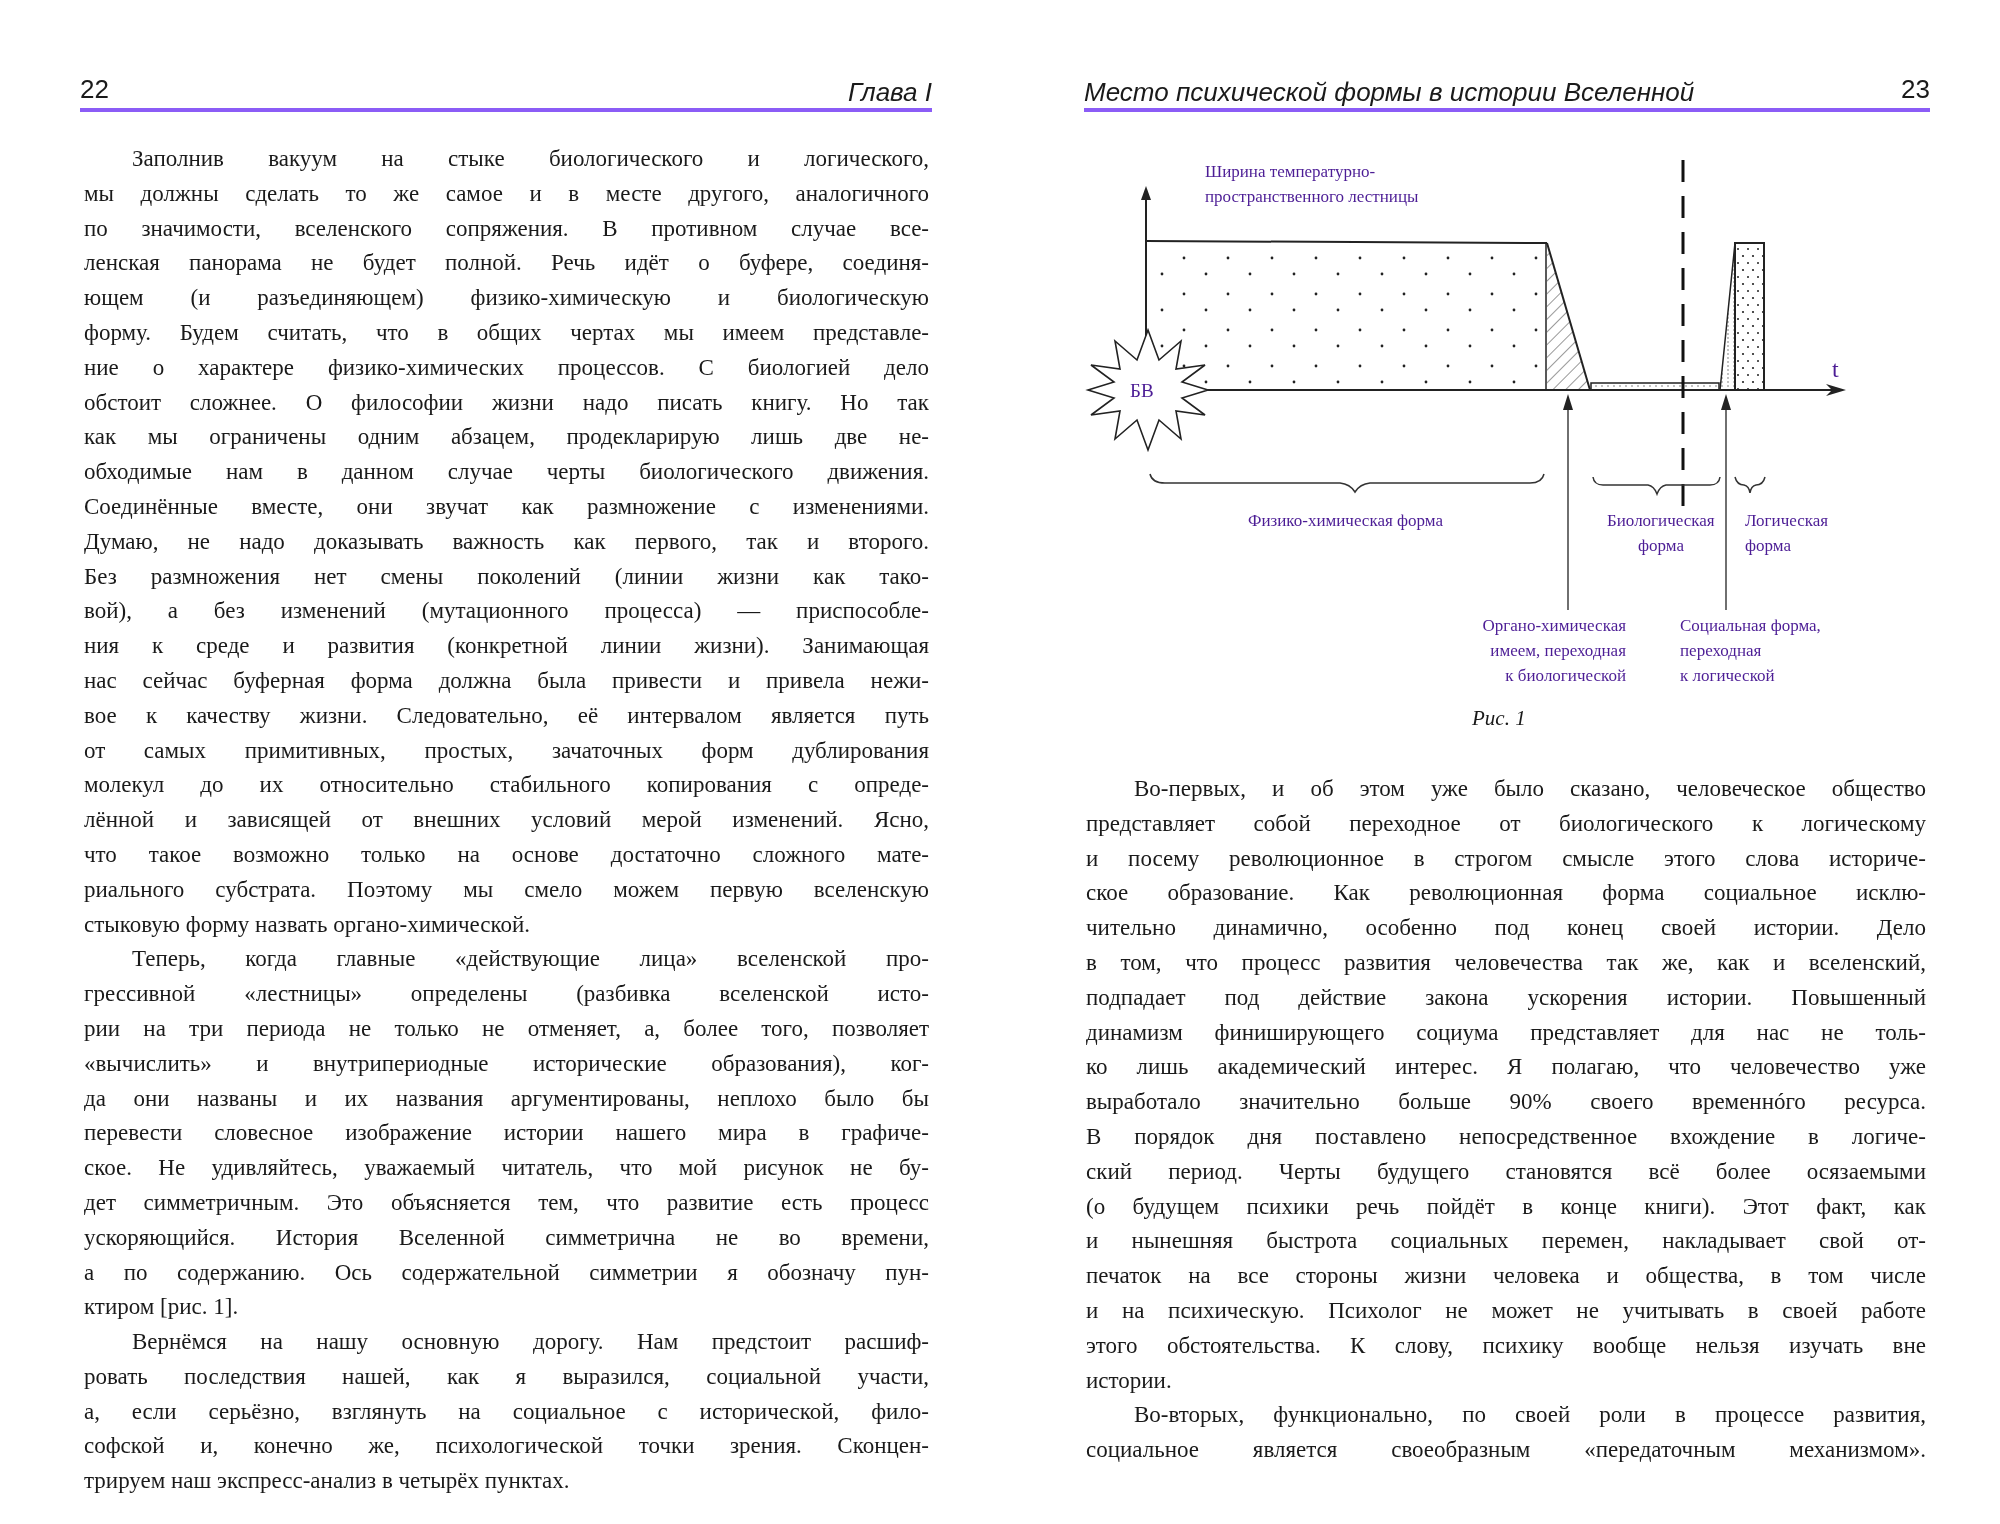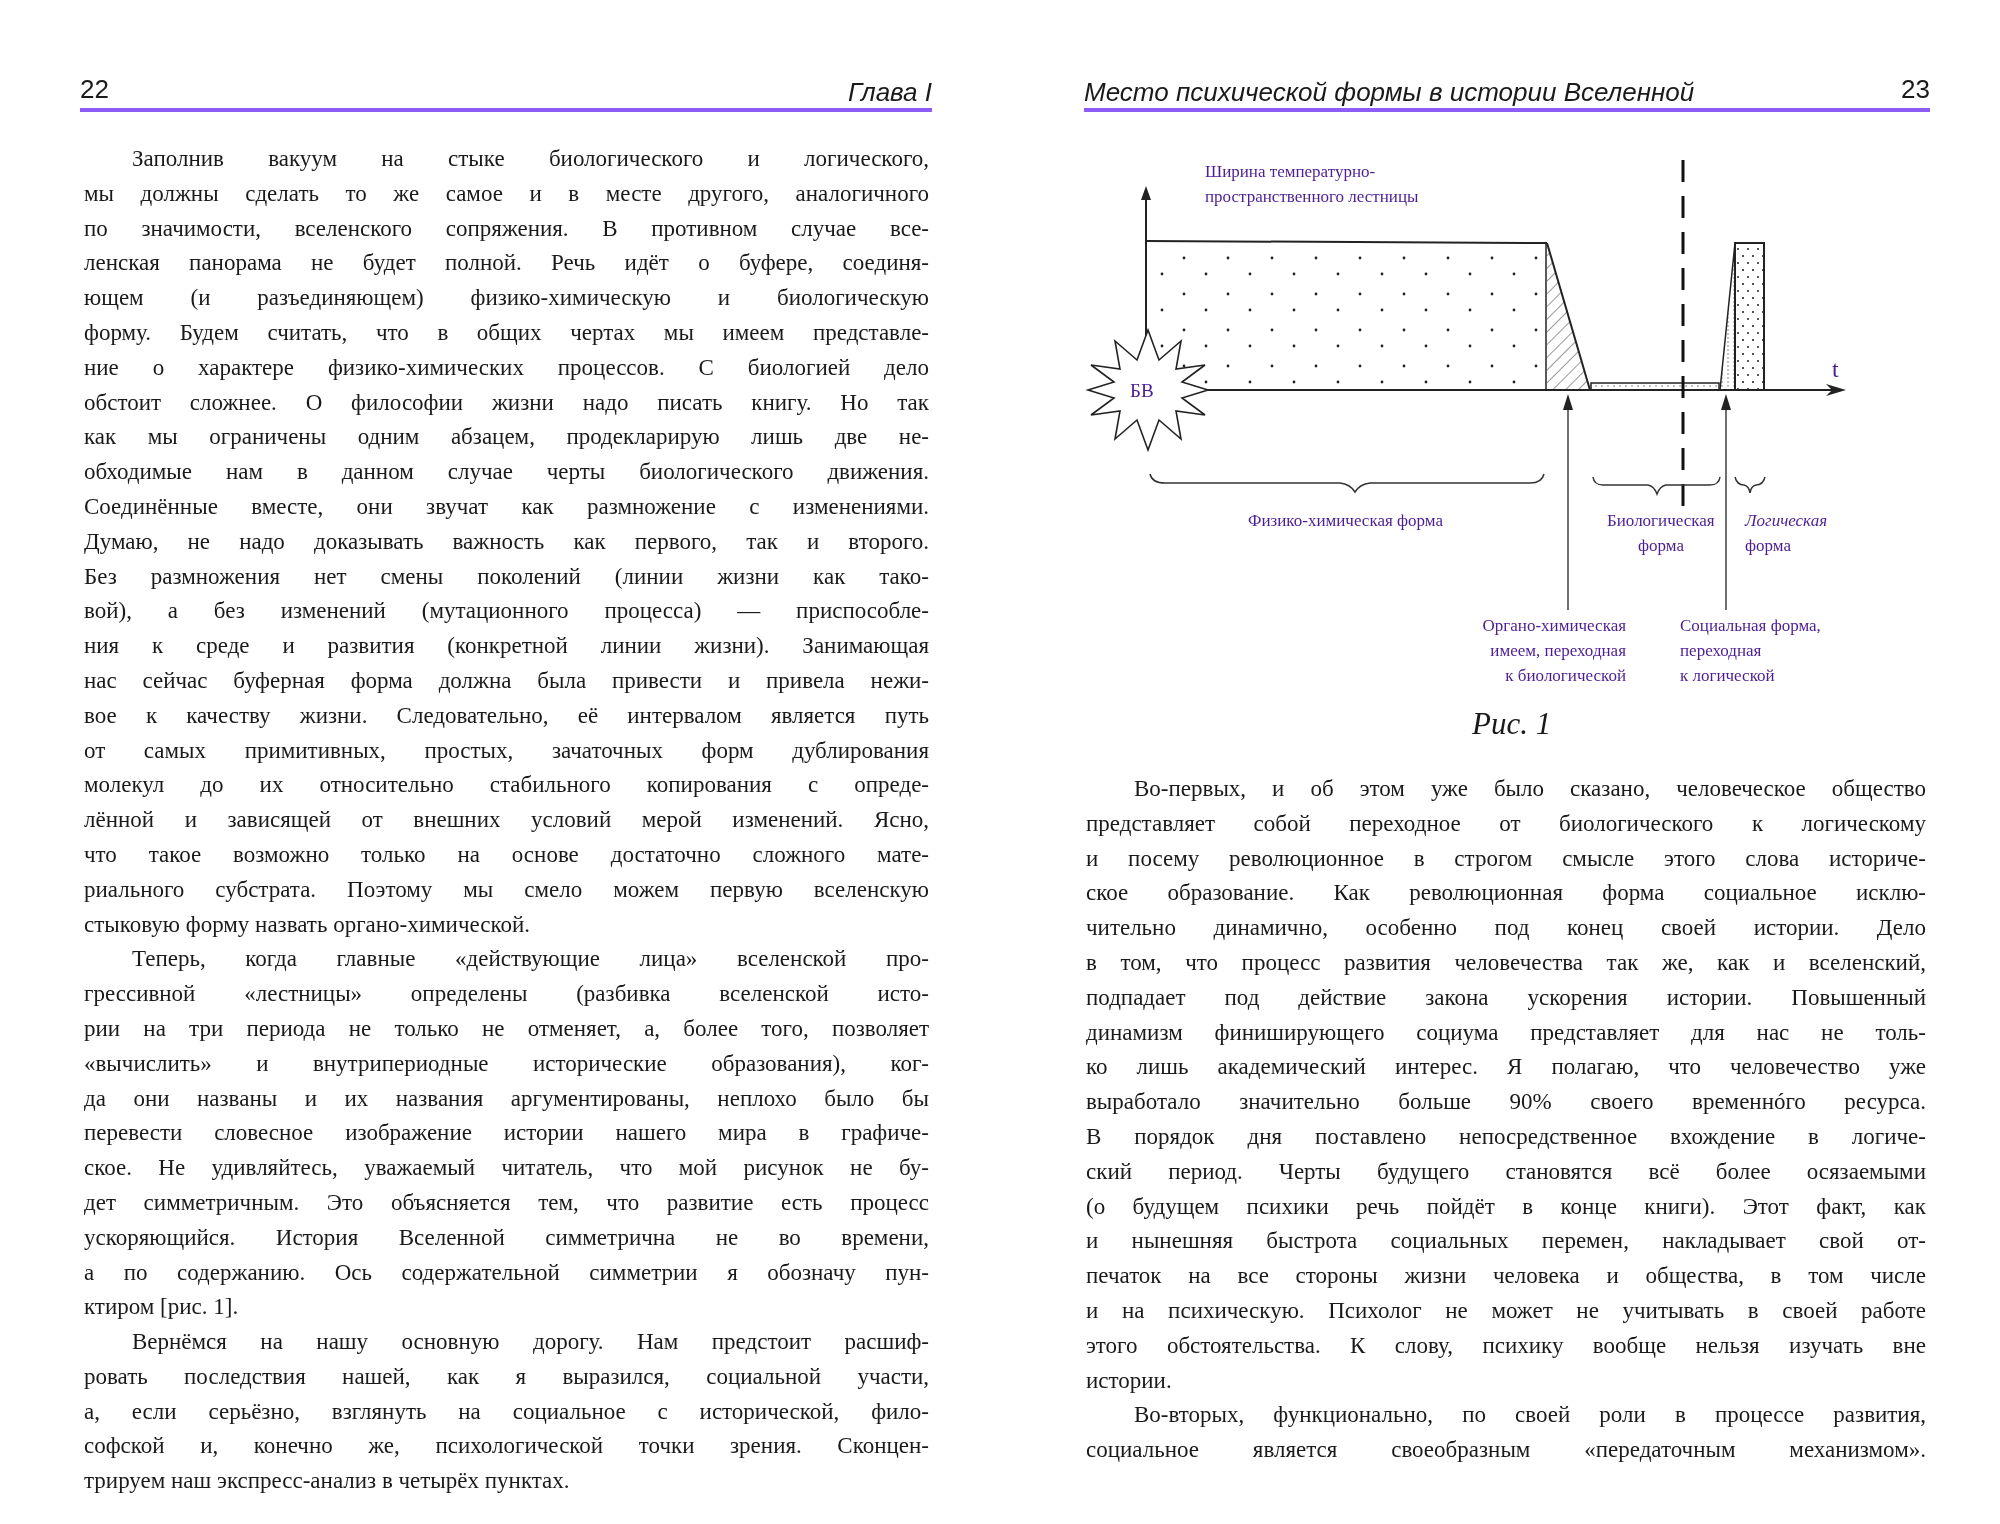--- a/index.html
+++ b/index.html
@@ -20,21 +20,21 @@
 
   .text-col { position: absolute; font-family: "Liberation Serif", serif; font-size: 23px; line-height: 34.8px; text-align: justify; }
   .page-left .text-col { left: 84px; top: 142px; width: 845px; }
   .page-right .text-col { left: 86px; top: 772px; width: 840px; }
   .line { display: block; white-space: nowrap; text-align-last: justify; text-align: justify; }
   .line.last { text-align-last: left; }
   .indent { text-indent: 48px; }
 
   .figure { position: absolute; left: 0; top: 0; width: 1000px; height: 770px; }
   .fig-text { position: absolute; font-family: "Liberation Serif", serif; font-size: 17px; line-height: 25px; color: #4c1d95; white-space: nowrap; }
-  .caption { position: absolute; left: 472px; top: 706px; font-family: "Liberation Serif", serif; font-style: italic; font-size: 31px; }
+  .caption { position: absolute; left: 472px; top: 706px; font-family: "Liberation Serif", serif; font-style: italic; font-size: 21px; }
 </style>
 </head>
 <body>
 
 <div class="page page-left">
   <div class="running-head">
     <span class="pnum">22</span>
     <span class="rh-title">Глава I</span>
   </div>
   <div class="text-col">
@@ -165,21 +165,21 @@
     </svg>
 
     <span class="fig-text" style="left:205px;top:159px;">Ширина температурно-</span>
     <span class="fig-text" style="left:205px;top:184px;">пространственного лестницы</span>
     <span class="fig-text" style="left:832px;top:357px;font-size:24px;">t</span>
     <span class="fig-text" style="left:130px;top:378px;font-size:19px;">БВ</span>
 
     <span class="fig-text" style="left:248px;top:508px;">Физико-химическая форма</span>
     <span class="fig-text" style="left:595px;top:508px;margin-left:12px;">Биологическая</span>
     <span class="fig-text" style="left:638px;top:533px;">форма</span>
-    <span class="fig-text" style="left:745px;top:508px;font-style:italic;">Логическая</span>
+    <span class="fig-text" style="left:745px;top:508px;">Логическая</span>
     <span class="fig-text" style="left:745px;top:533px;">форма</span>
 
     <div class="fig-text" style="left:400px;top:613px;width:226px;text-align:right;">
       <div>Органо-химическая</div>
       <div>имеем, переходная</div>
       <div>к биологической</div>
     </div>
     <div class="fig-text" style="left:680px;top:613px;">
       <div>Социальная форма,</div>
       <div>переходная</div>

